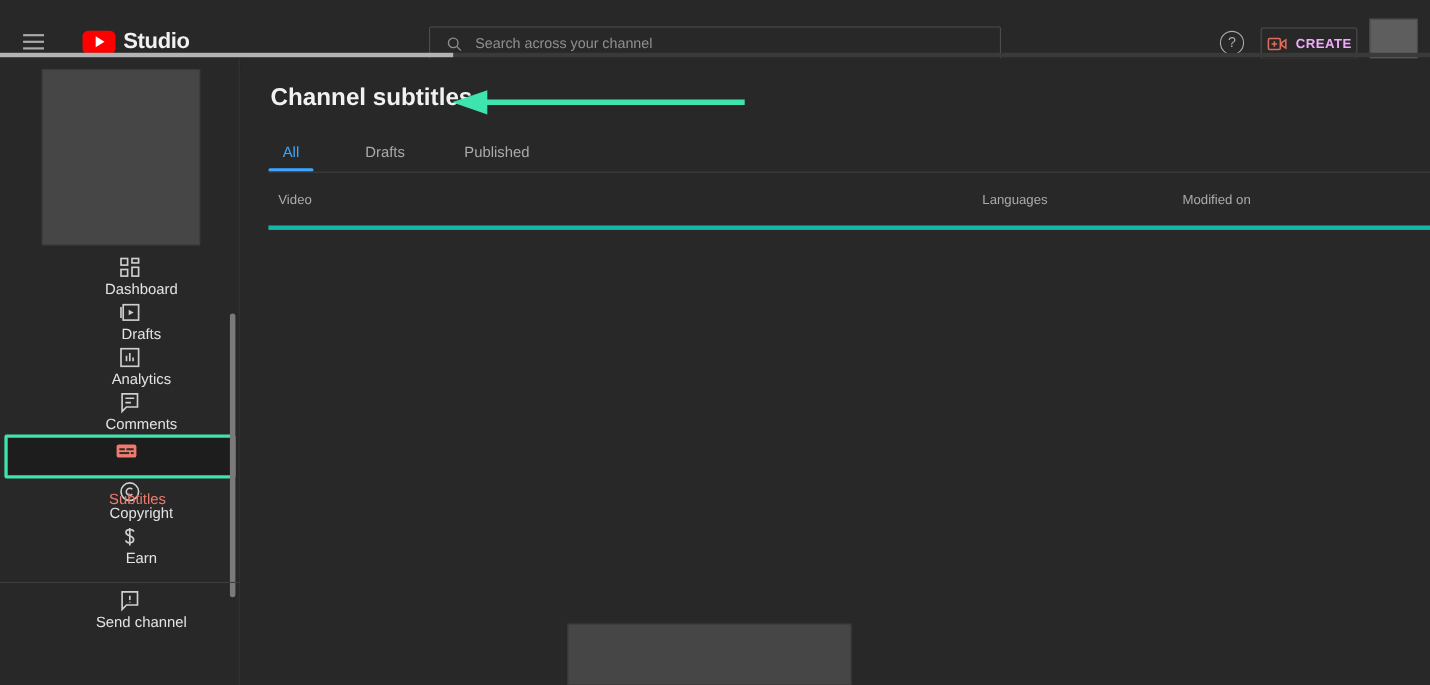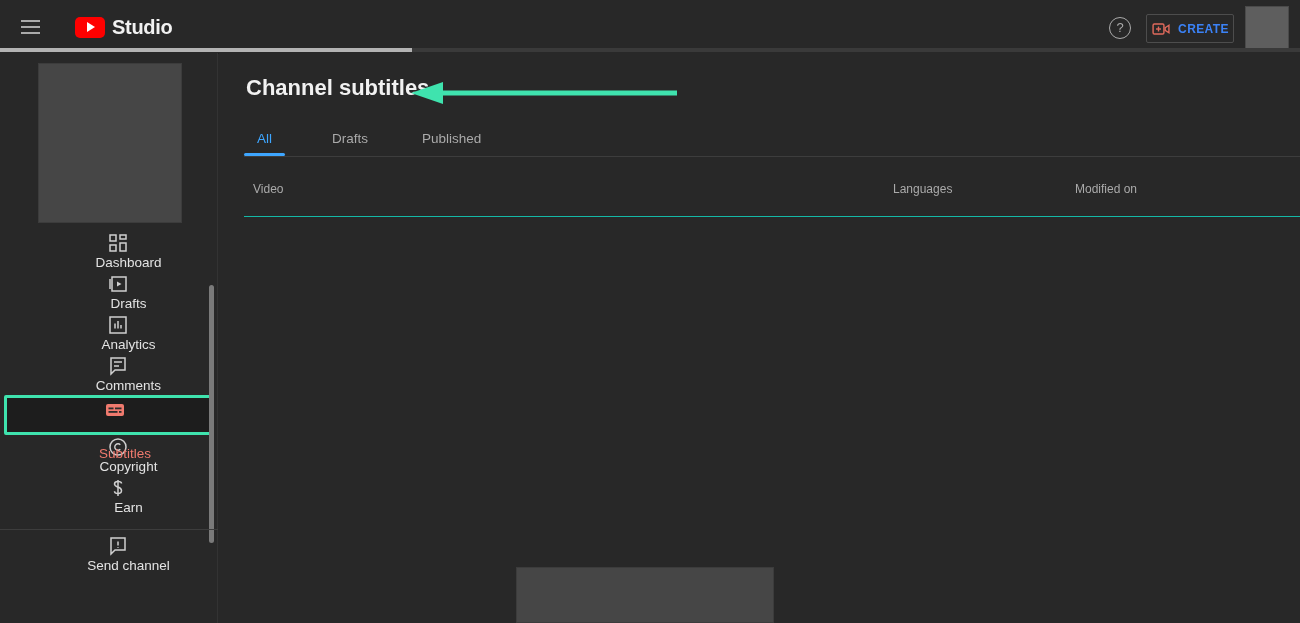--- a/index.html
+++ b/index.html
@@ -6,21 +6,21 @@
   html, body {
     width: 1300px; height: 623px;
     background: #282828;
     font-family: "Liberation Sans", sans-serif;
     overflow: hidden;
   }
   body { position: relative; }
 
   
   #header {
-    position: absolute; left: 0; top: 1px; width: 1300px; height: 53px;
+    position: absolute; left: 0; top: 12px; width: 1300px; height: 53px;
     background: #282828;
     border-bottom: 1px solid #1f1f1f;
     display: flex; align-items: center;
   }
   #hamburger {
     width: 24px; height: 24px; margin-left: 19px;
     display: flex; flex-direction: column; justify-content: center; gap: 4px;
     cursor: pointer;
   }
   #hamburger span { display:block; width: 19px; height: 2px; background: #aaa; margin-left:2px;}
@@ -57,21 +57,21 @@
     width: 22px; height: 22px; border: 1.4px solid #aaa; border-radius: 50%;
     color: #aaa; font-size: 13px; text-align: center; line-height: 19px;
     cursor: pointer;
   }
   #create-button {
     position: absolute; left: 1146px; top: 13px; width: 88px; height: 29px;
     border: 1px solid #4d4d4d; border-radius: 2px;
     display: flex; align-items: center; justify-content: center; gap: 7px;
     cursor: pointer;
   }
-  #create-label { color: #3b82f6; font-size: 12px; font-weight: 700; letter-spacing: .4px; }
+  #create-label { color: #f0abfc; font-size: 12px; font-weight: 700; letter-spacing: .4px; }
   #avatar-top {
     position: absolute; left: 1245px; top: 5px; width: 44px; height: 44px;
     background: #5e5e5e; border: 1px solid #4a4a4a;
   }
 
   
   #loading-track {
     position: absolute; left: 0; top: 48px; width: 1300px; height: 4px;
     background: #3a3a3a;
   }
@@ -145,22 +145,22 @@
   .tab.active::after {
     content: ""; position: absolute; left: 0; right: 0; bottom: 0;
     height: 3px; background: #3ea6ff; border-radius: 2px;
   }
   #tabs-underline {
     position: absolute; left: 25px; top: 103px; width: 1056px; height: 1px;
     background: #3d3d3d;
   }
 
   #table-header {
-    position: absolute; left: 25px; top: 112px; width: 1056px; height: 52px;
-    border-bottom: 1px solid #14b8a6;
+    position: absolute; left: 25px; top: 104px; width: 1056px; height: 52px;
+    border-bottom: 4px solid #14b8a6;
   }
   .th { position: absolute; top: 17px; color: #aaa; font-size: 12px; }
   #th-video { left: 9px; }
   #th-languages { left: 649px; }
   #th-modified { left: 831px; }
 
   #empty-placeholder {
     position: absolute; left: 297px; top: 514px; width: 258px; height: 56px;
     background: #464646; border: 1px solid #3c3c3c;
   }
@@ -176,20 +176,27 @@
       <span></span>
   </div>
 
   <div id="logo-wrap">
     <div id="yt-logo">
       <div class="tri"></div>
     </div>
     <div id="studio-word">Studio</div>
   </div>
 
+  <div id="search-box">
+    <svg id="search-icon" viewBox="0 0 24 24" fill="none" stroke="#909090" stroke-width="1.8">
+      <circle cx="10.5" cy="10.5" r="6.5"></circle>
+      <line x1="15.5" y1="15.5" x2="21" y2="21"></line>
+    </svg>
+    <input id="search-input" type="text" placeholder="Search across your channel" style="">
+  </div>
 
   <div id="help-icon">?</div>
 
   <div id="create-button">
     <svg width="20" height="20" viewBox="0 0 24 24">
       <rect x="2.5" y="6" width="13" height="12" rx="1.5" fill="none" stroke="#e06a5c" stroke-width="1.7"></rect>
       <path d="M17 10.5 L21.5 7.5 L21.5 16.5 L17 13.5 Z" fill="none" stroke="#e06a5c" stroke-width="1.7"></path>
       <line x1="9" y1="9" x2="9" y2="15" stroke="#e06a5c" stroke-width="1.7"></line>
       <line x1="6" y1="12" x2="12" y2="12" stroke="#e06a5c" stroke-width="1.7"></line>
     </svg>

